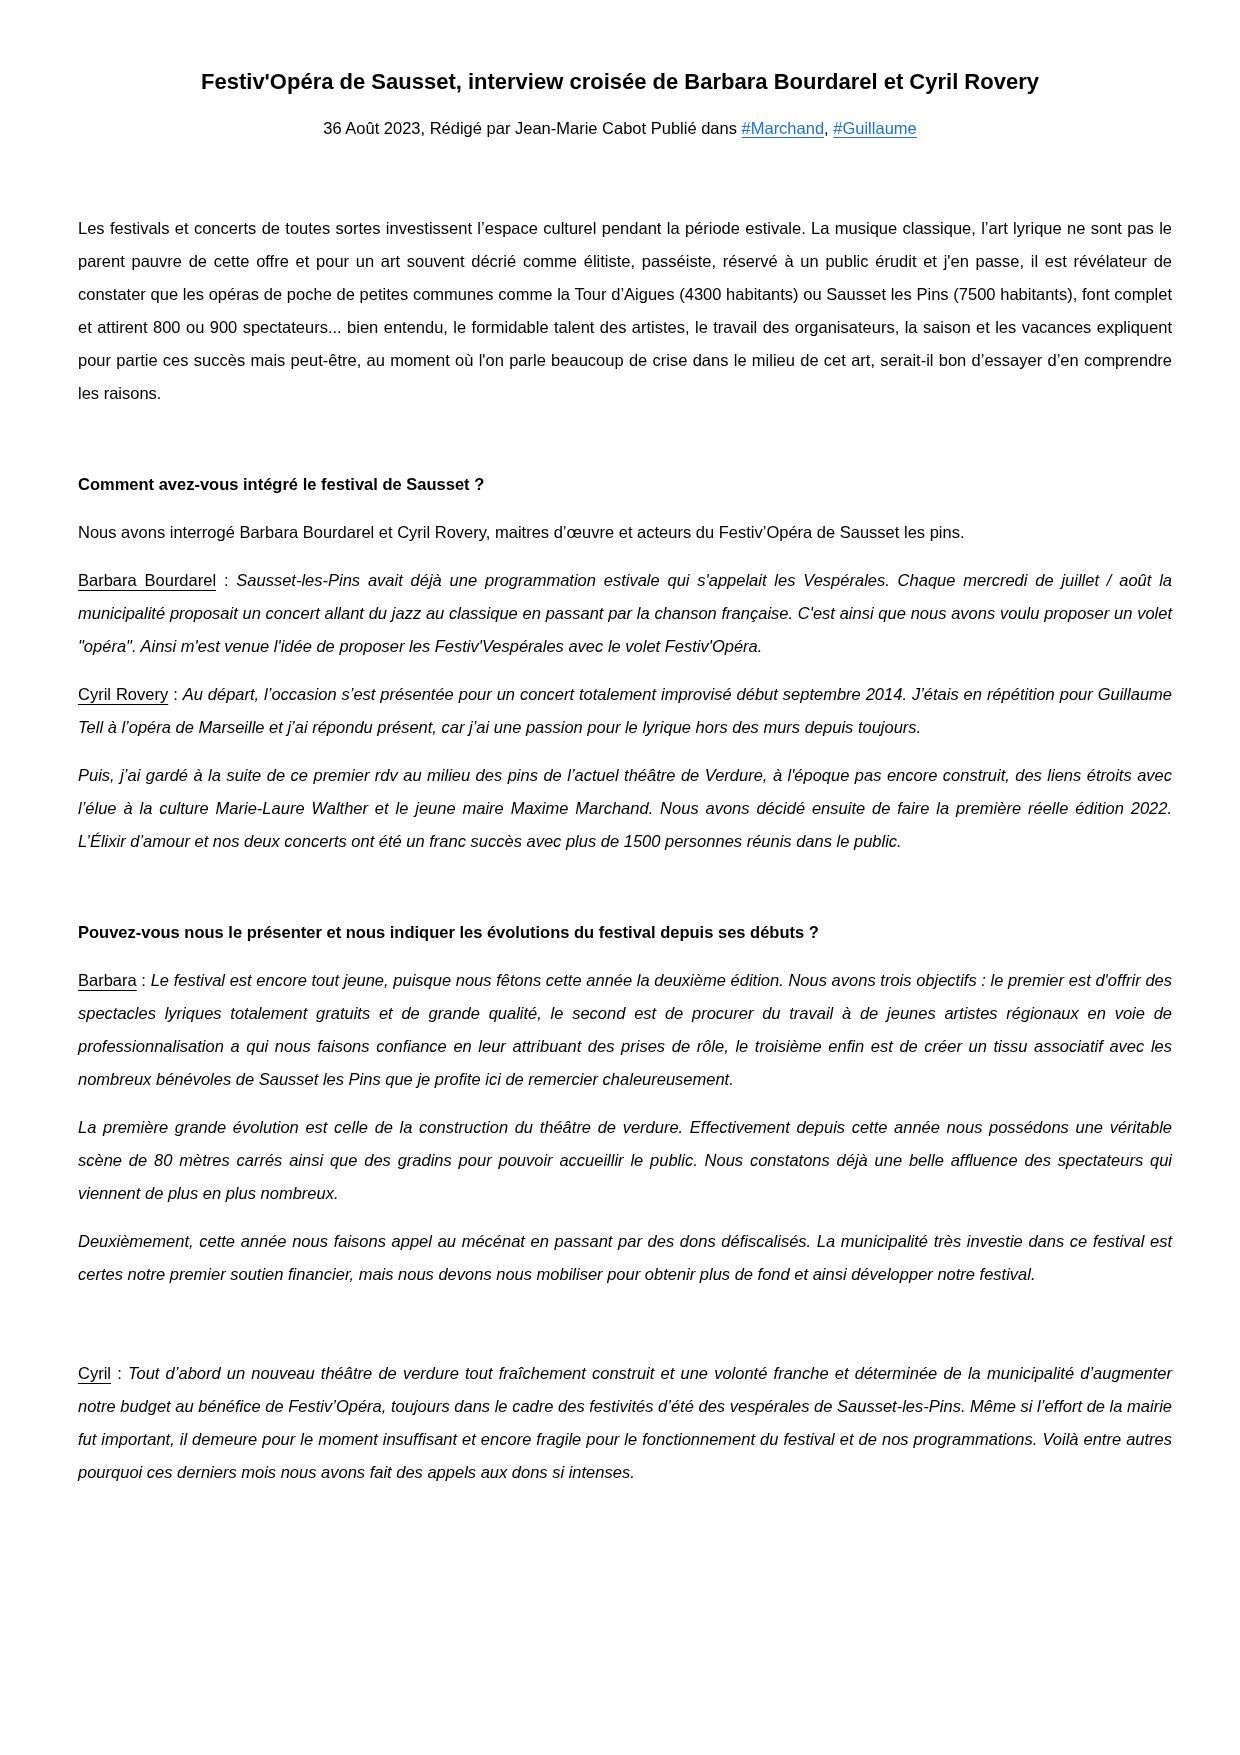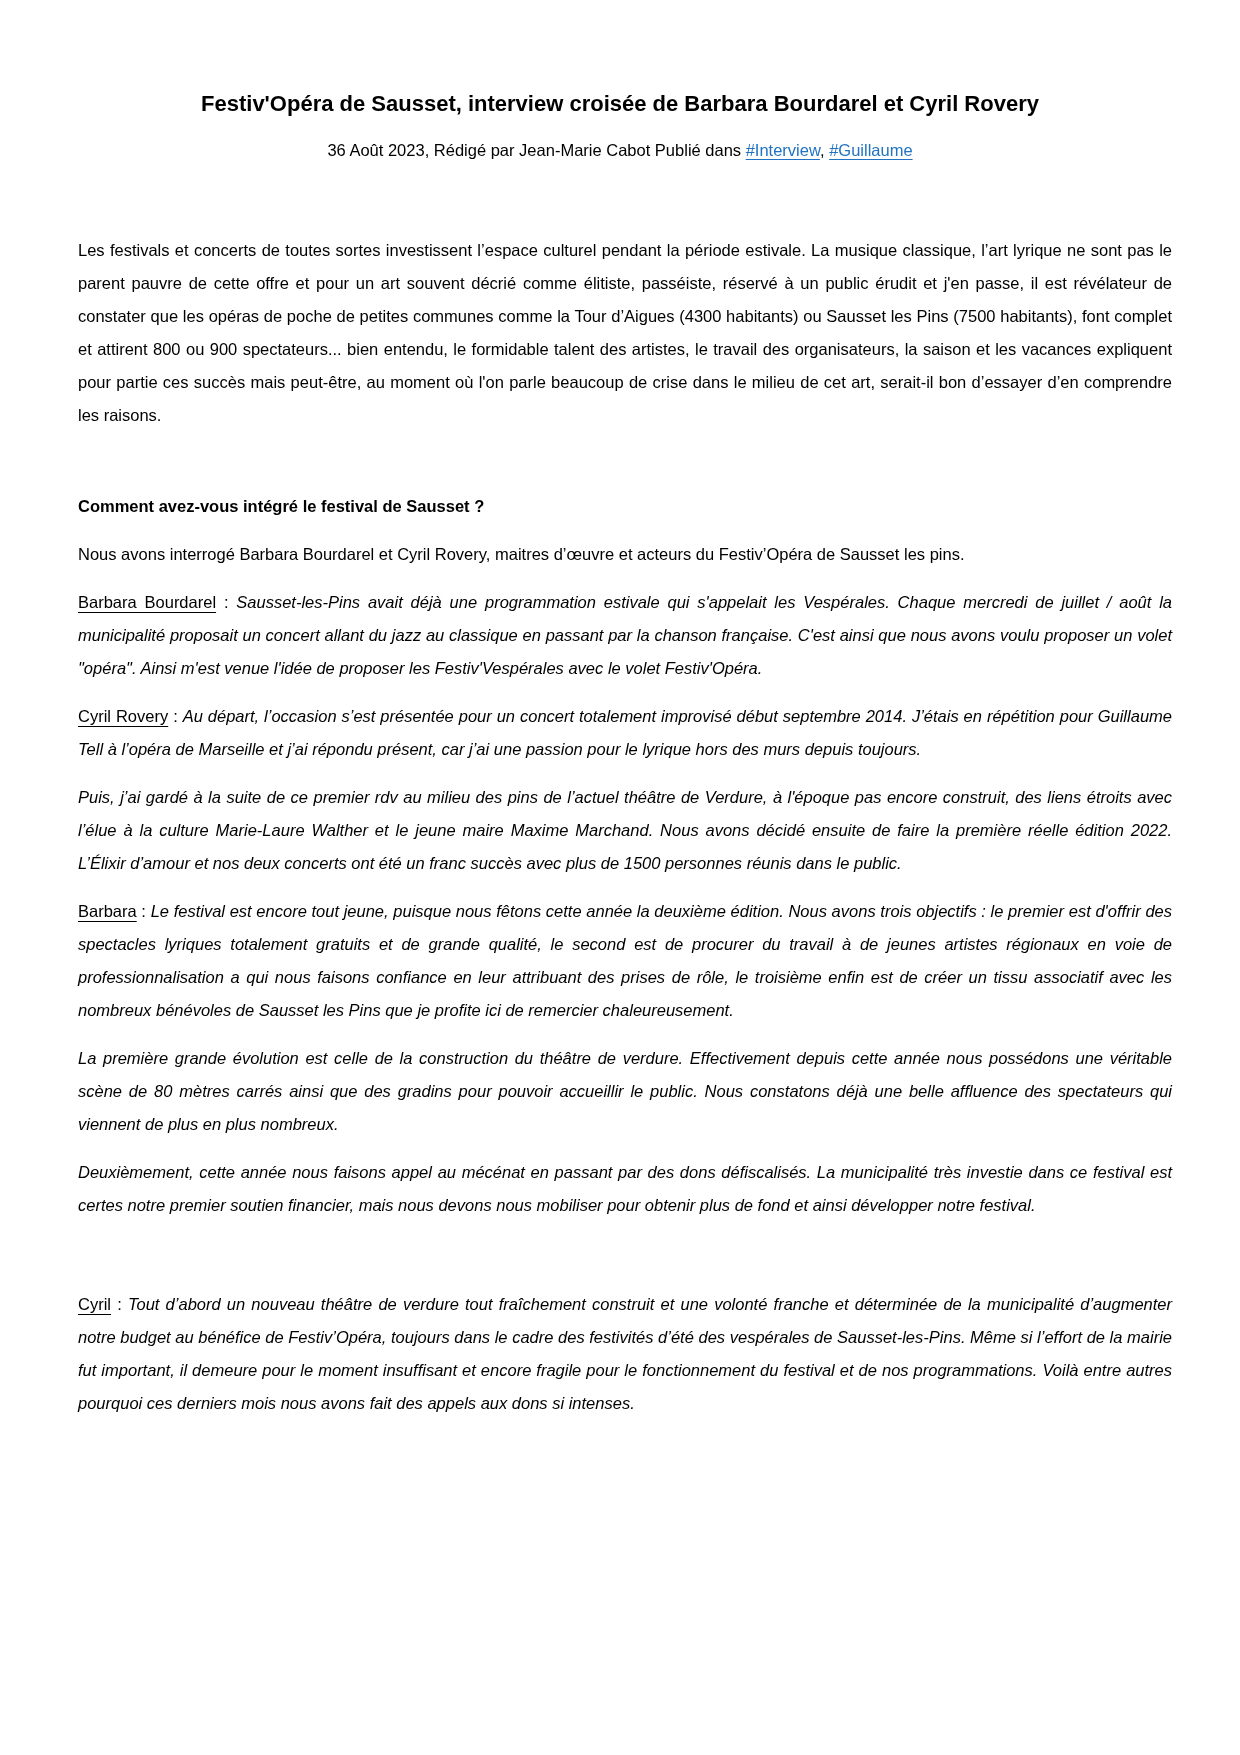--- a/index.html
+++ b/index.html
@@ -12,21 +12,21 @@
     height: 1755px;
     overflow: hidden;
     font-family: "Liberation Sans", "DejaVu Sans", sans-serif;
     color: #000000;
     box-sizing: border-box;
   }
   .page {
     box-sizing: border-box;
     width: 1240px;
     height: 1755px;
-    padding: 88px 68px 40px 68px;
+    padding: 66px 68px 40px 68px;
     background: #ffffff;
   }
   .title {
     margin: 0;
     text-align: center;
     font-size: 22px;
     font-weight: bold;
     line-height: 32px;
   }
   .byline {
@@ -71,36 +71,37 @@
     font-style: italic;
   }
 </style>
 </head>
 <body>
 
 <div class="page">
 
   <h1 class="title">Festiv'Opéra de Sausset, interview croisée de Barbara Bourdarel et Cyril Rovery</h1>
 
-  <p class="byline"><span>36 Août 2023, Rédigé par Jean-Marie Cabot Publié dans </span><a class="taglink">#Interview</a><span>, </span><a class="taglink">#Guillaume</a></p>
+  <p class="byline"><span>36 Août 2023, Rédigé par Jean-Marie Cabot Publié dans </span><a class="taglink">#Marchand</a><span>, </span><a class="taglink">#Guillaume</a></p>
 
   <div class="content">
 
     <p class="body">Les festivals et concerts de toutes sortes investissent l’espace culturel pendant la période estivale. La musique classique, l’art lyrique ne sont pas le parent pauvre de cette offre et pour un art souvent décrié comme élitiste, passéiste, réservé à un public érudit et j'en passe, il est révélateur de constater que les opéras de poche de petites communes comme la Tour d’Aigues (4300 habitants) ou Sausset les Pins (7500 habitants), font complet et attirent 800 ou 900 spectateurs... bien entendu, le formidable talent des artistes, le travail des organisateurs, la saison et les vacances expliquent pour partie ces succès mais peut-être, au moment où l'on parle beaucoup de crise dans le milieu de cet art, serait-il bon d’essayer d’en comprendre les raisons.</p>
 
     <p class="body question">Comment avez-vous intégré le festival de Sausset ?</p>
 
     <p class="body">Nous avons interrogé Barbara Bourdarel et Cyril Rovery, maitres d’œuvre et acteurs du Festiv’Opéra de Sausset les pins.</p>
 
     <p class="body"><span class="speaker">Barbara Bourdarel</span><span class="sep"> : </span><span class="atext">Sausset-les-Pins avait déjà une programmation estivale qui s'appelait les Vespérales. Chaque mercredi de juillet / août la municipalité proposait un concert allant du jazz au classique en passant par la chanson française. C'est ainsi que nous avons voulu proposer un volet "opéra". Ainsi m'est venue l'idée de proposer les Festiv'Vespérales avec le volet Festiv'Opéra.</span></p>
 
     <p class="body"><span class="speaker">Cyril Rovery</span><span class="sep"> : </span><span class="atext">Au départ, l’occasion s’est présentée pour un concert totalement improvisé début septembre 2014. J’étais en répétition pour Guillaume Tell à l’opéra de Marseille et j’ai répondu présent, car j’ai une passion pour le lyrique hors des murs depuis toujours.</span></p>
 
     <p class="body"><span class="atext">Puis, j’ai gardé à la suite de ce premier rdv au milieu des pins de l’actuel théâtre de Verdure, à l'époque pas encore construit, des liens étroits avec l’élue à la culture Marie-Laure Walther et le jeune maire Maxime Marchand. Nous avons décidé ensuite de faire la première réelle édition 2022. L’Élixir d’amour et nos deux concerts ont été un franc succès avec plus de 1500 personnes réunis dans le public.</span></p>
 
+    <p class="body question">Pouvez-vous nous le présenter et nous indiquer les évolutions du festival depuis ses débuts ?</p>
 
     <p class="body"><span class="speaker">Barbara</span><span class="sep"> : </span><span class="atext">Le festival est encore tout jeune, puisque nous fêtons cette année la deuxième édition. Nous avons trois objectifs : le premier est d'offrir des spectacles lyriques totalement gratuits et de grande qualité, le second est de procurer du travail à de jeunes artistes régionaux en voie de professionnalisation a qui nous faisons confiance en leur attribuant des prises de rôle, le troisième enfin est de créer un tissu associatif avec les nombreux bénévoles de Sausset les Pins que je profite ici de remercier chaleureusement.</span></p>
 
     <p class="body"><span class="atext">La première grande évolution est celle de la construction du théâtre de verdure. Effectivement depuis cette année nous possédons une véritable scène de 80 mètres carrés ainsi que des gradins pour pouvoir accueillir le public. Nous constatons déjà une belle affluence des spectateurs qui viennent de plus en plus nombreux.</span></p>
 
     <p class="body"><span class="atext">Deuxièmement, cette année nous faisons appel au mécénat en passant par des dons défiscalisés. La municipalité très investie dans ce festival est certes notre premier soutien financier, mais nous devons nous mobiliser pour obtenir plus de fond et ainsi développer notre festival.</span></p>
 
     <p class="body extra-gap"><span class="speaker">Cyril</span><span class="sep"> : </span><span class="atext">Tout d’abord un nouveau théâtre de verdure tout fraîchement construit et une volonté franche et déterminée de la municipalité d’augmenter notre budget au bénéfice de Festiv’Opéra, toujours dans le cadre des festivités d’été des vespérales de Sausset-les-Pins. Même si l’effort de la mairie fut important, il demeure pour le moment insuffisant et encore fragile pour le fonctionnement du festival et de nos programmations. Voilà entre autres pourquoi ces derniers mois nous avons fait des appels aux dons si intenses.</span></p>
 
   </div>

